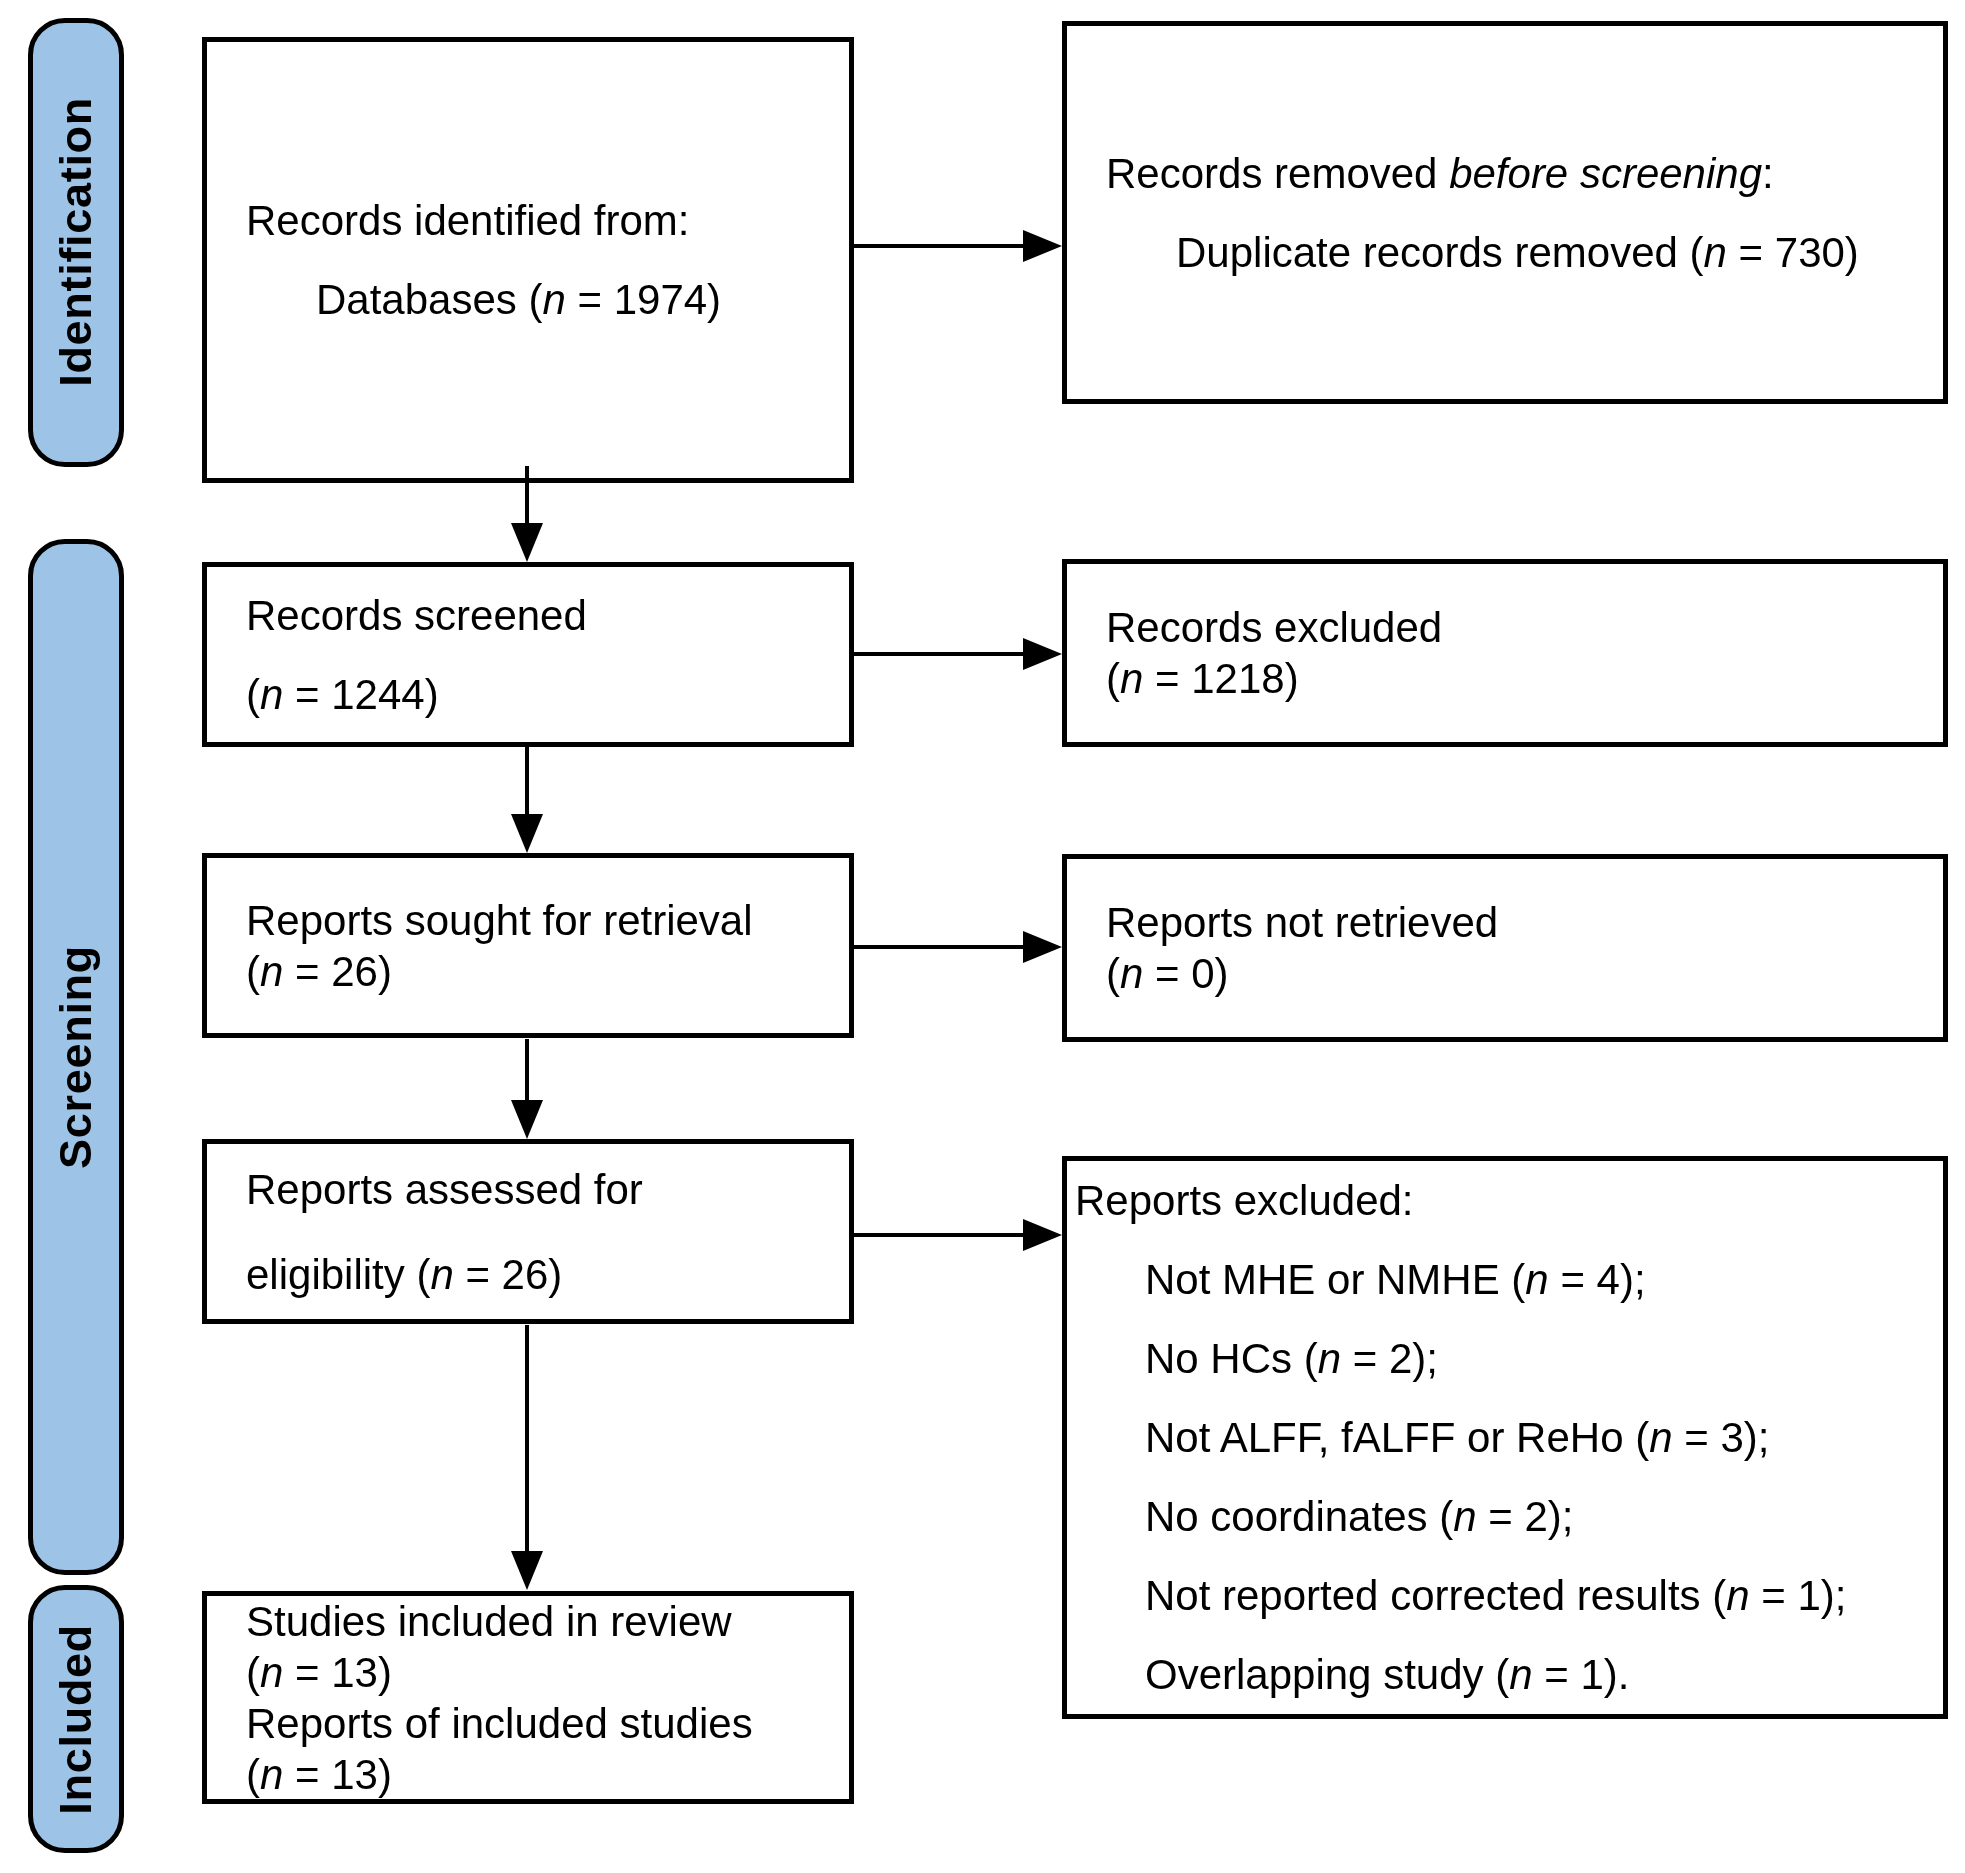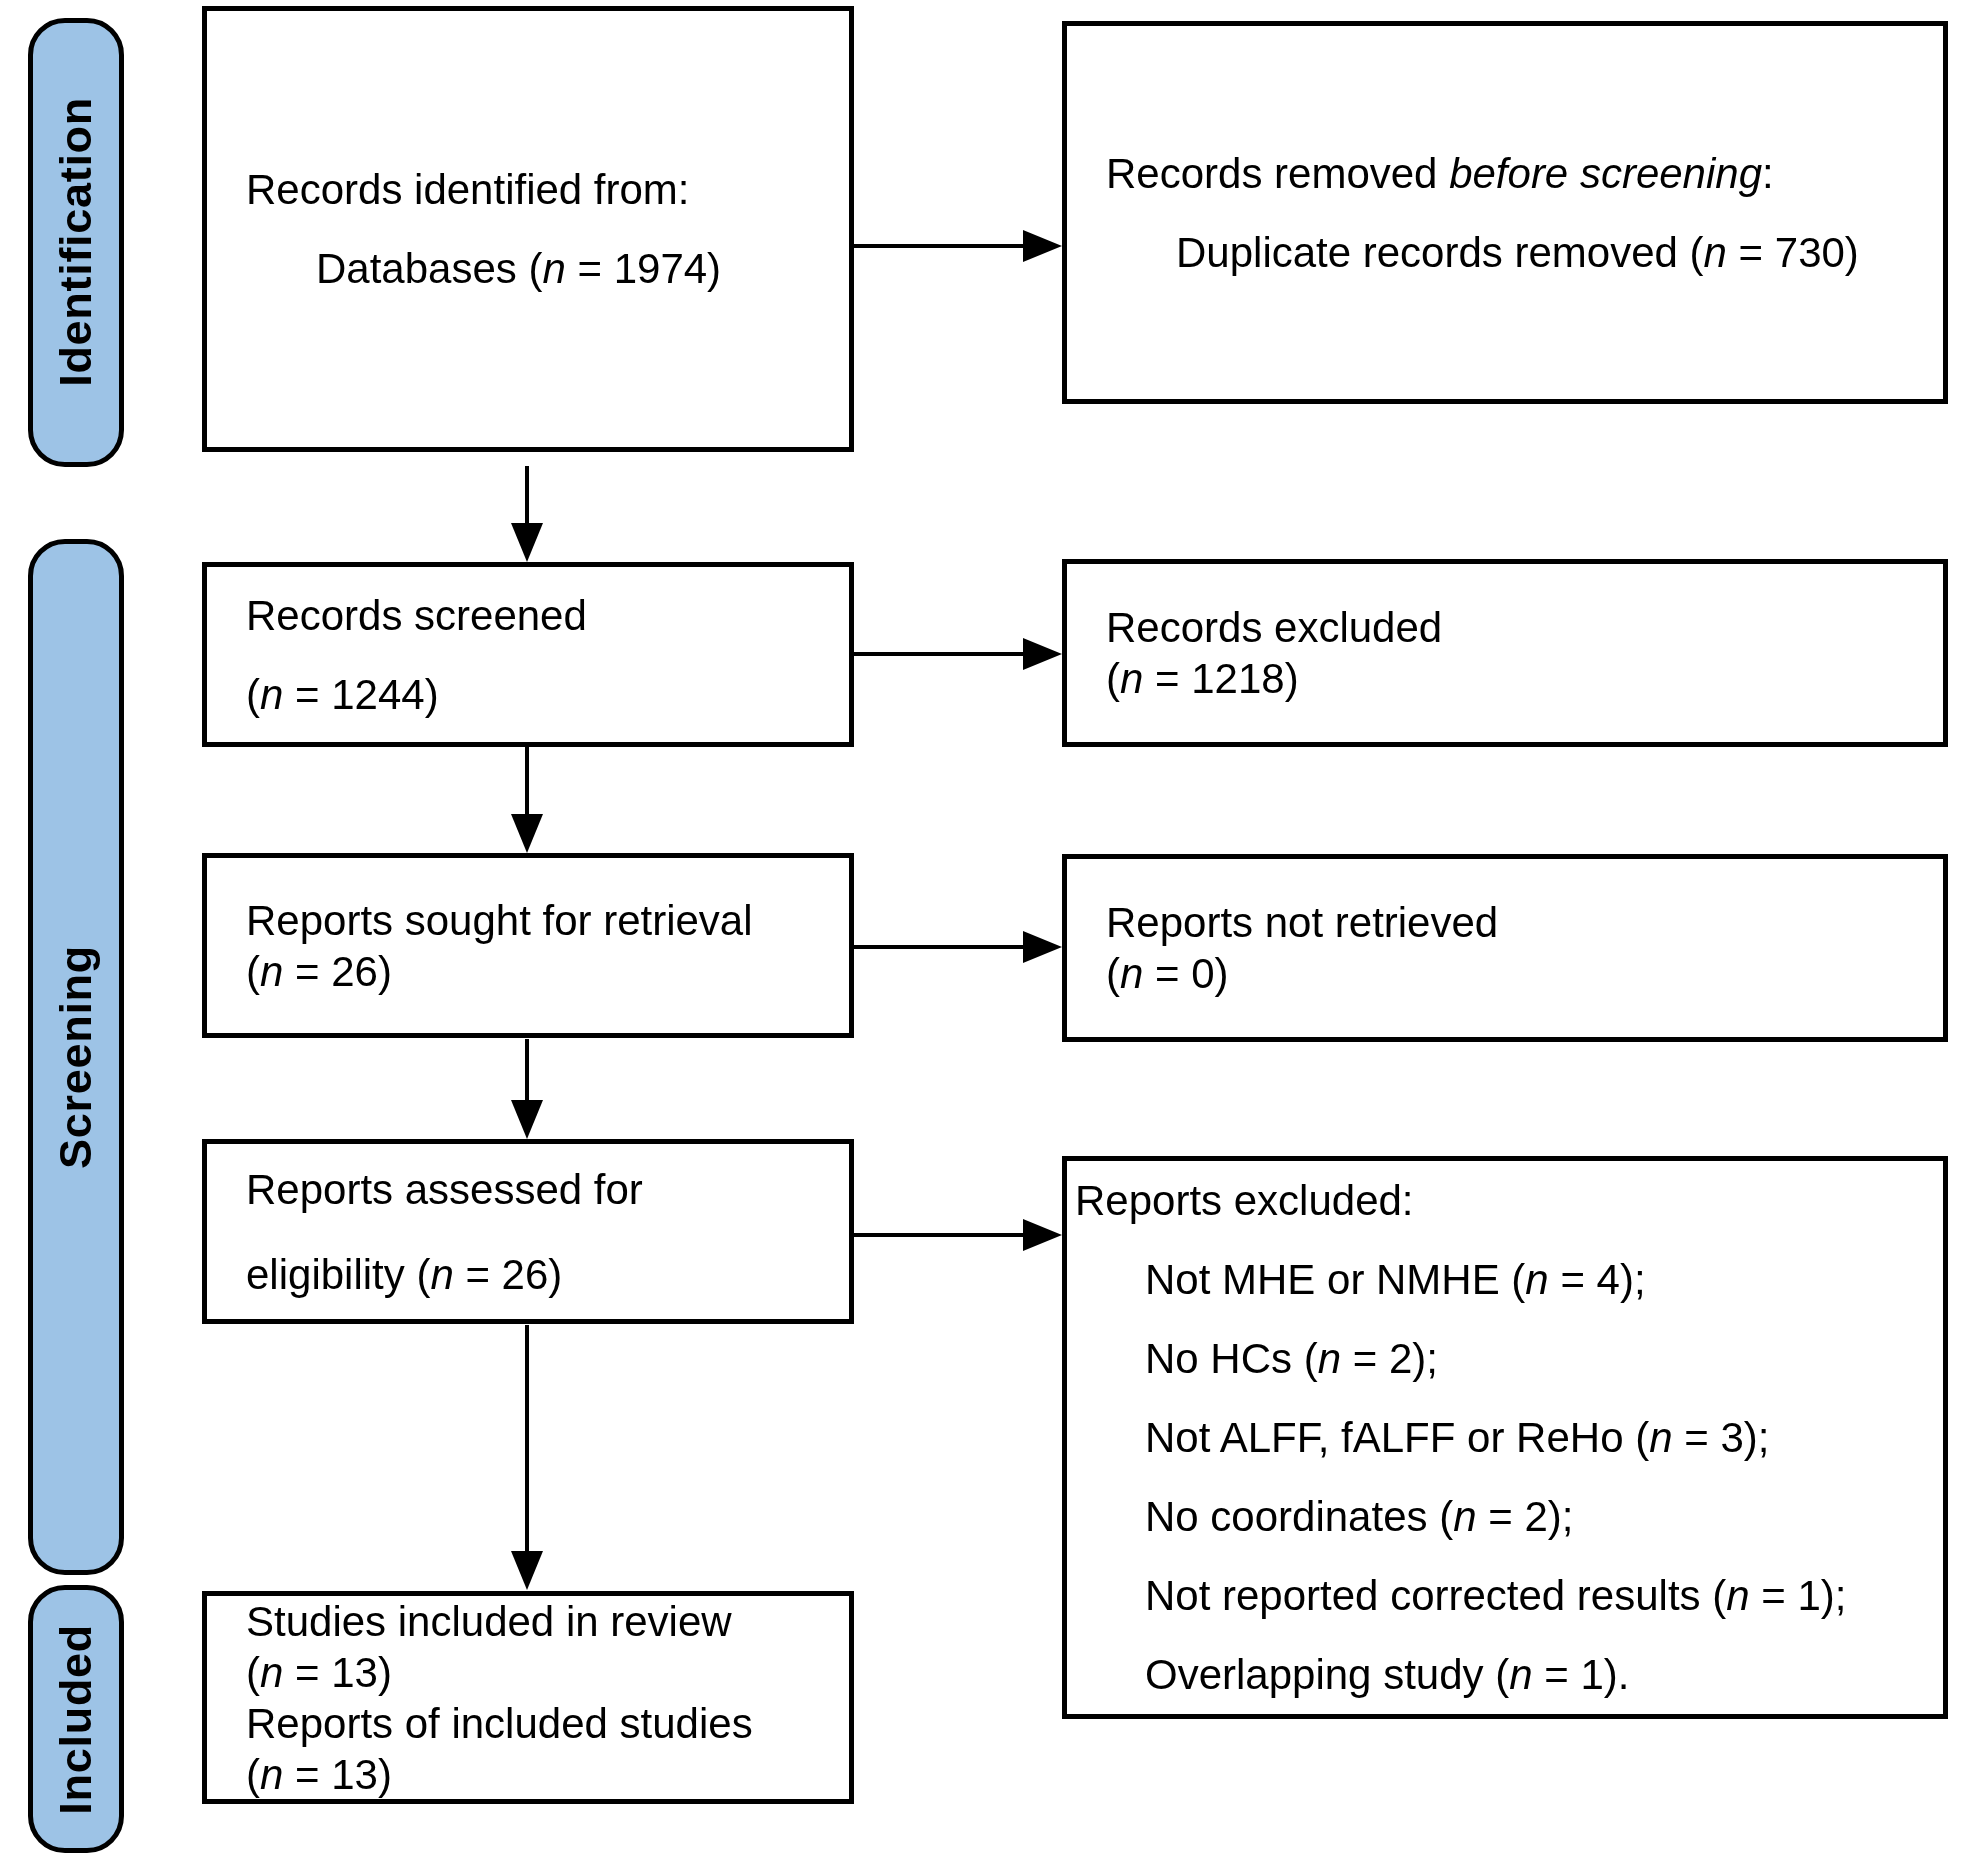--- a/index.html
+++ b/index.html
@@ -51,21 +51,21 @@
     display: flex;
     flex-direction: column;
     justify-content: center;
     padding: 11.2px 21px 11.2px 39px;
     font-size: 42px;
     line-height: 51px;
   }
   .col-left  { left: 202px;  width: 652px;  }
   .col-right { left: 1062px; width: 886px; }
 
-  .box-identified        { top: 6px;   height: 446px; }
+  .box-identified        { top: 37px;   height: 446px; }
   .box-removed           { top: 21px;   height: 383px; }
   .box-screened          { top: 562px;  height: 185px; gap: 28px; }
   .box-rec-excluded      { top: 559px;  height: 188px; }
   .box-sought            { top: 853px; height: 185px; }
   .box-not-retrieved     { top: 854px; height: 188px; }
   .box-assessed          { top: 1139px; height: 185px; gap: 34px; }
   .box-rep-excluded      { top: 1156px; height: 563px; padding-left: 8px; }
   .box-included          { top: 1591px; height: 213px; }
 
   .line { white-space: nowrap; }

